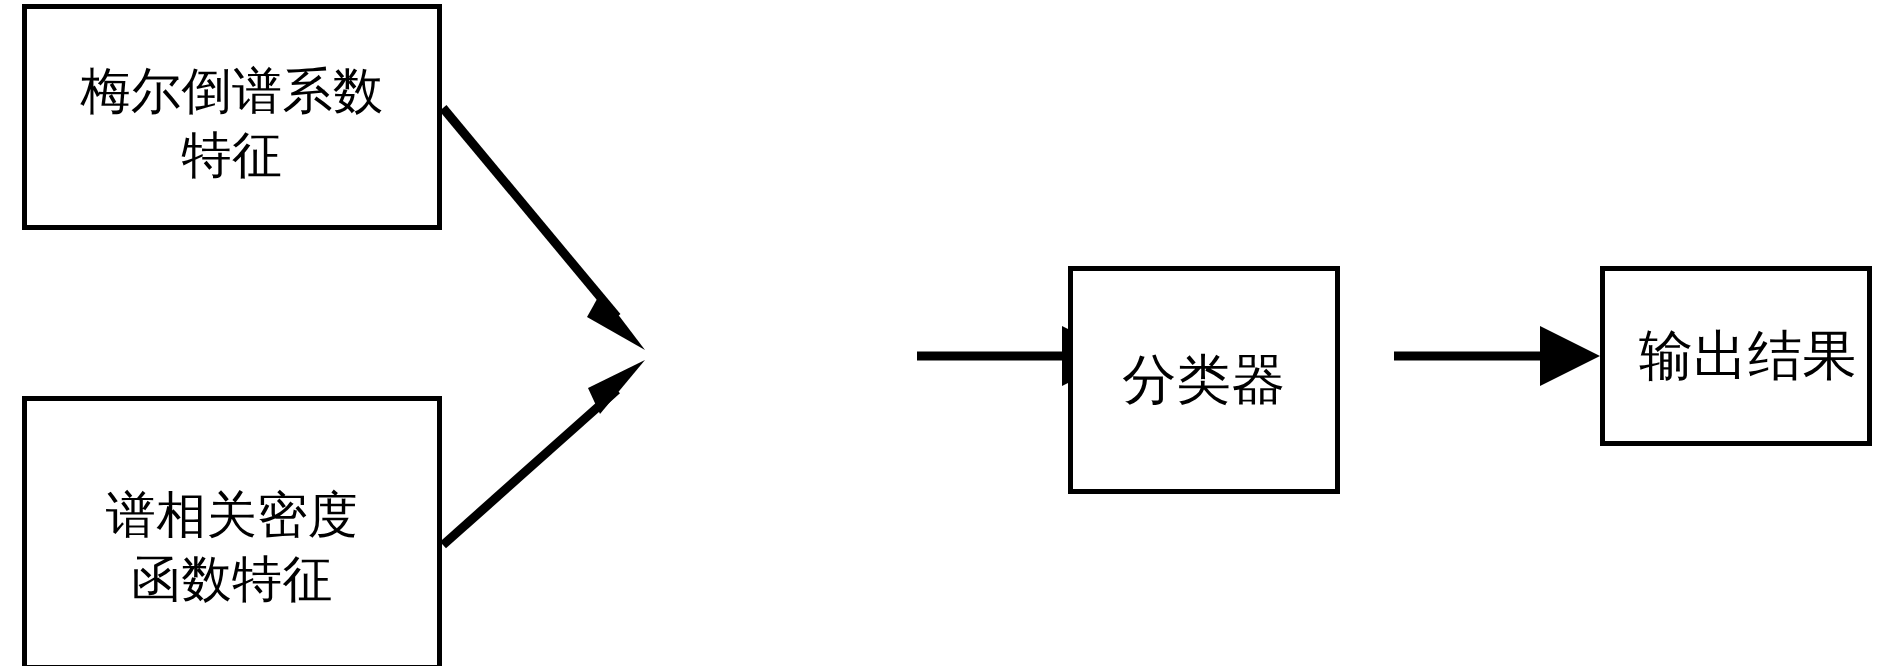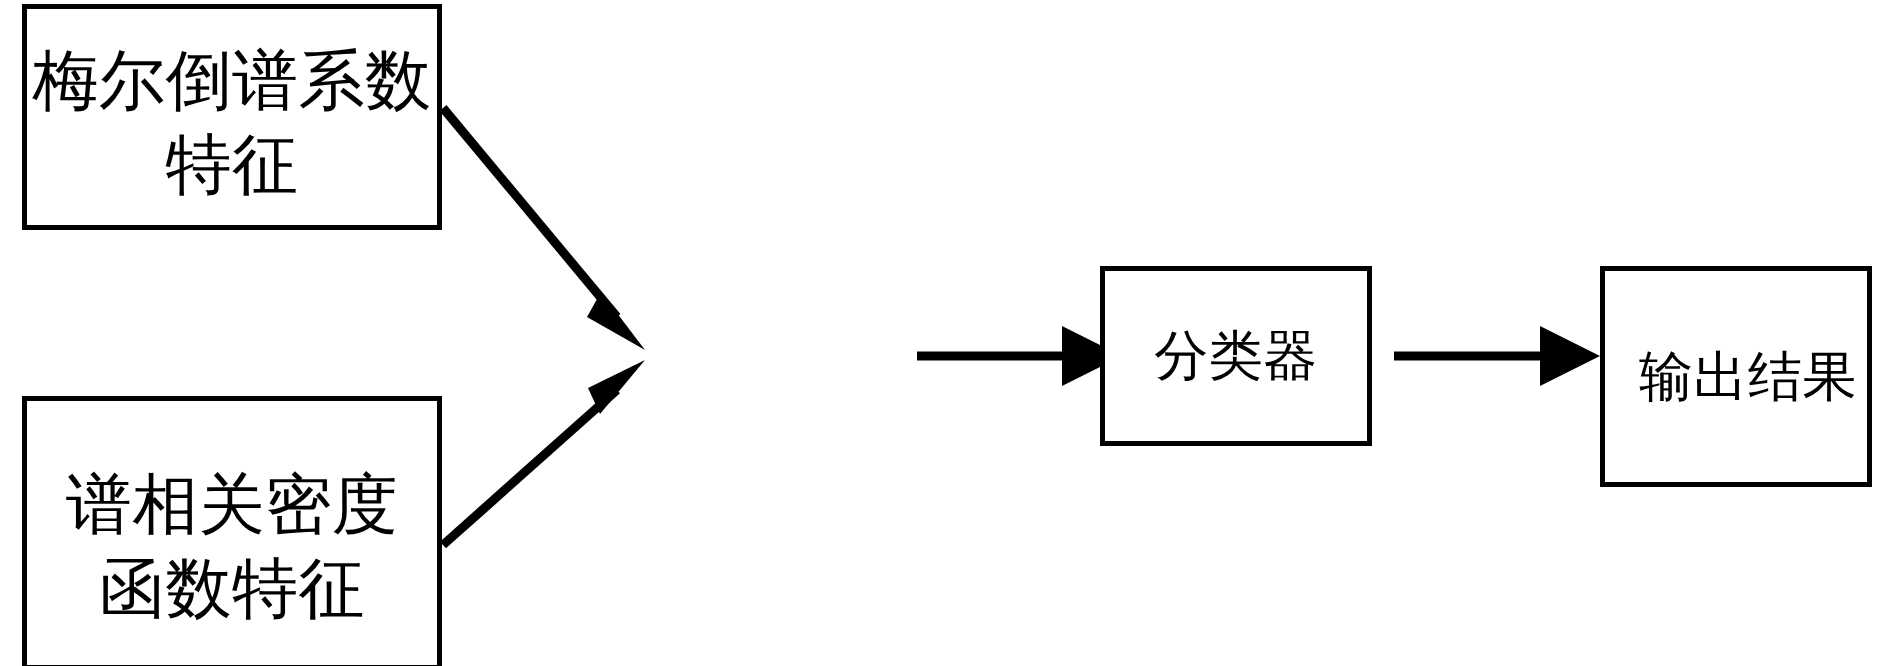--- a/index.html
+++ b/index.html
@@ -55,40 +55,40 @@
     height: 226px;
   }
   #box-scd {
     left: 22px;
     top: 396px;
     width: 420px;
     height: 274px;
   }
   #box-mfcc .node-label,
   #box-scd .node-label {
-    font-size: 66px;
+    font-size: 50px;
   }
   
   #box-fusion {
     left: 645px;
     top: 266px;
     width: 272px;
     height: 180px;
   }
   #box-classifier {
-    left: 1100px;
+    left: 1068px;
     top: 266px;
     width: 272px;
-    height: 180px;
+    height: 228px;
   }
   #box-output {
     left: 1600px;
     top: 266px;
     width: 272px;
-    height: 221px;
+    height: 180px;
     padding-left: 24px;
   }
   #box-fusion .node-label,
   #box-classifier .node-label,
   #box-output .node-label {
     font-size: 54px;
   }
   
   #box-mfcc .node-label { transform: translateY(6px); }
   #box-scd .node-label { transform: translateY(14px); }

